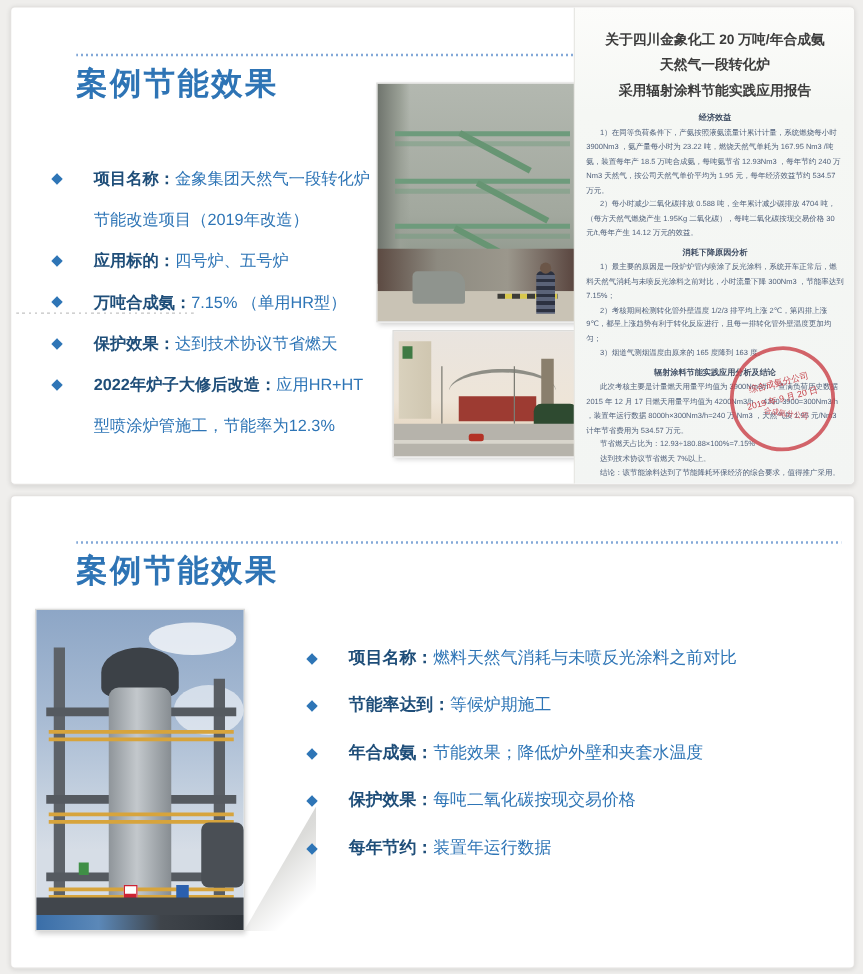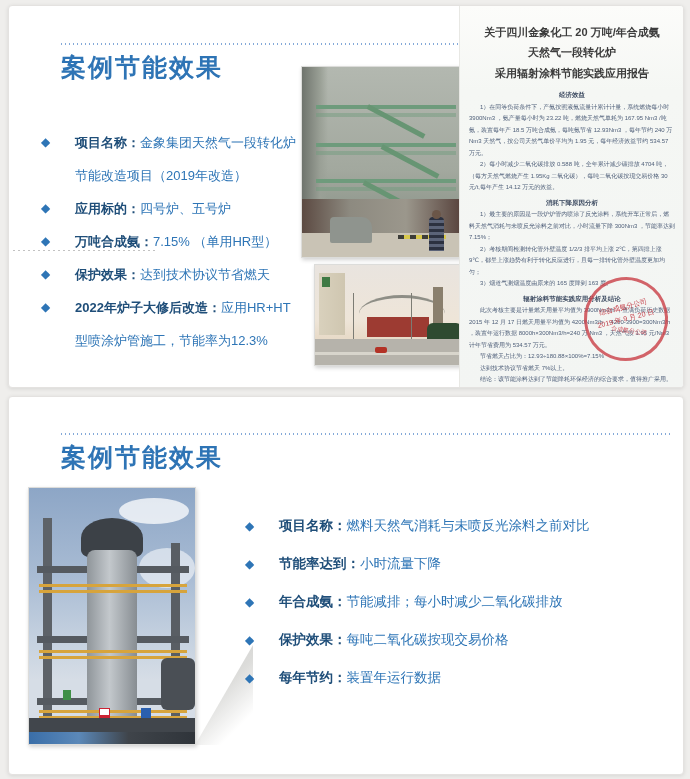--- a/index.html
+++ b/index.html
@@ -232,24 +232,24 @@
     <div class="ph deck"></div>
     <div class="ph deck2"></div>
   </div>
   <div id="s2-shadow"></div>
 
   <div class="bullets" id="s2-bullets">
     <div class="bullet">
       <span class="diamond">◆</span><span class="blabel">项目名称：</span><span class="bvalue">燃料天然气消耗与未喷反光涂料之前对比</span>
     </div>
     <div class="bullet">
-      <span class="diamond">◆</span><span class="blabel">节能率达到：</span><span class="bvalue">小时流量下降</span>
-    </div>
-    <div class="bullet">
-      <span class="diamond">◆</span><span class="blabel">年合成氨：</span><span class="bvalue">节能减排；每小时减少二氧化碳排放</span>
+      <span class="diamond">◆</span><span class="blabel">节能率达到：</span><span class="bvalue">等候炉期施工</span>
+    </div>
+    <div class="bullet">
+      <span class="diamond">◆</span><span class="blabel">年合成氨：</span><span class="bvalue">节能效果；降低炉外壁和夹套水温度</span>
     </div>
     <div class="bullet">
       <span class="diamond">◆</span><span class="blabel">保护效果：</span><span class="bvalue">每吨二氧化碳按现交易价格</span>
     </div>
     <div class="bullet">
       <span class="diamond">◆</span><span class="blabel">每年节约：</span><span class="bvalue">装置年运行数据</span>
     </div>
   </div>
 </div>
 

